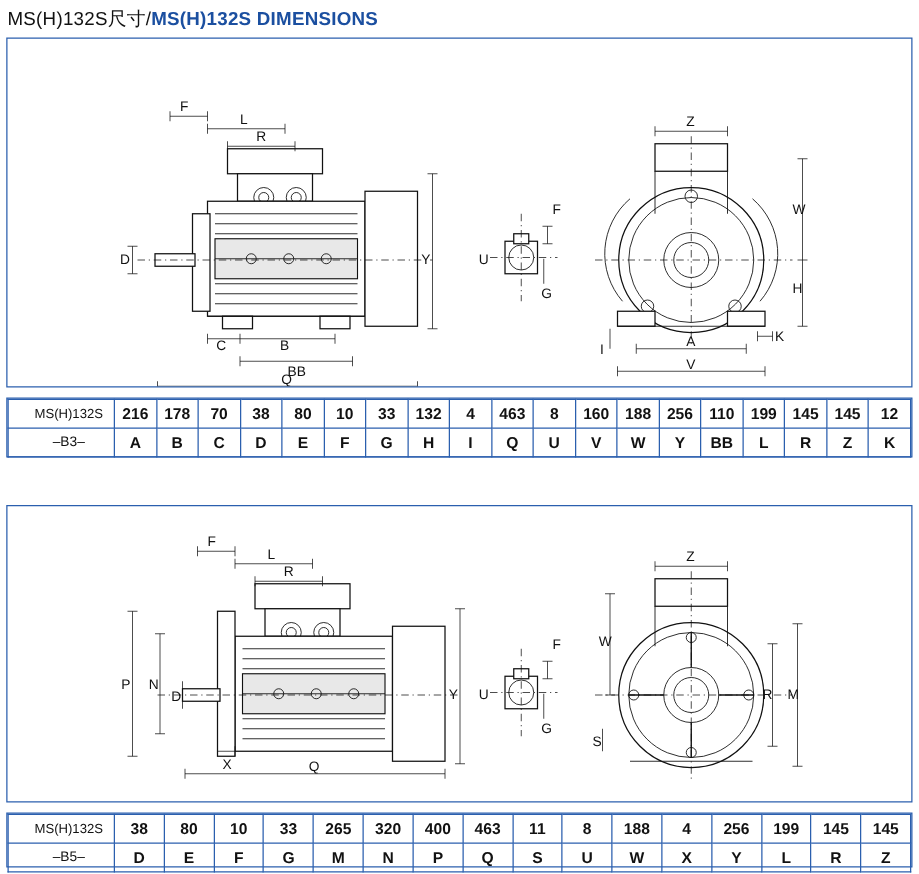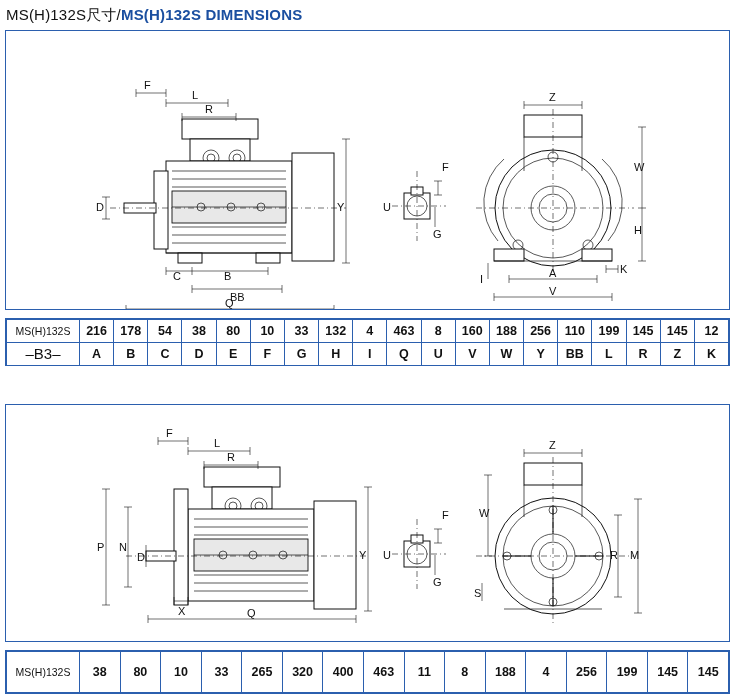--- a/index.html
+++ b/index.html
@@ -64,27 +64,28 @@
     font-weight: bold;
     color: #111111;
     padding: 0;
     height: 22px;
     line-height: 22px;
   }
   table.dimtable td.label {
     font-size: 10.5px;
     font-weight: normal;
     width: 72px;
+    padding-left: 12px;
   }
   table.dimtable tr.letters td {
     font-size: 12.5px;
     font-weight: bold;
   }
   table.dimtable tr.letters td.label {
-    font-size: 15px;
+    font-size: 11px;
     font-weight: normal;
     margin-left: 36px;
   }
 
   
   .draw {
     position: absolute;
     left: 0;
     top: 0;
   }
@@ -325,21 +326,21 @@
     </svg>
   </div>
 
   <div class="panel" id="panel-b3-table">
     <table class="dimtable">
       <tbody>
           <tr class="values">
         <td class="label">MS(H)132S</td>
         <td>216</td>
         <td>178</td>
-        <td>54</td>
+        <td>70</td>
         <td>38</td>
         <td>80</td>
         <td>10</td>
         <td>33</td>
         <td>132</td>
         <td>4</td>
         <td>463</td>
         <td>8</td>
         <td>160</td>
         <td>188</td>
@@ -559,17 +560,36 @@
         <td>463</td>
         <td>11</td>
         <td>8</td>
         <td>188</td>
         <td>4</td>
         <td>256</td>
         <td>199</td>
         <td>145</td>
         <td>145</td>
       </tr>
+      <tr class="letters">
+        <td class="label">–B5–</td>
+        <td>D</td>
+        <td>E</td>
+        <td>F</td>
+        <td>G</td>
+        <td>M</td>
+        <td>N</td>
+        <td>P</td>
+        <td>Q</td>
+        <td>S</td>
+        <td>U</td>
+        <td>W</td>
+        <td>X</td>
+        <td>Y</td>
+        <td>L</td>
+        <td>R</td>
+        <td>Z</td>
+      </tr>
     </tbody>
       </table>
   </div>
 
 </div>
 
 </body></html>

